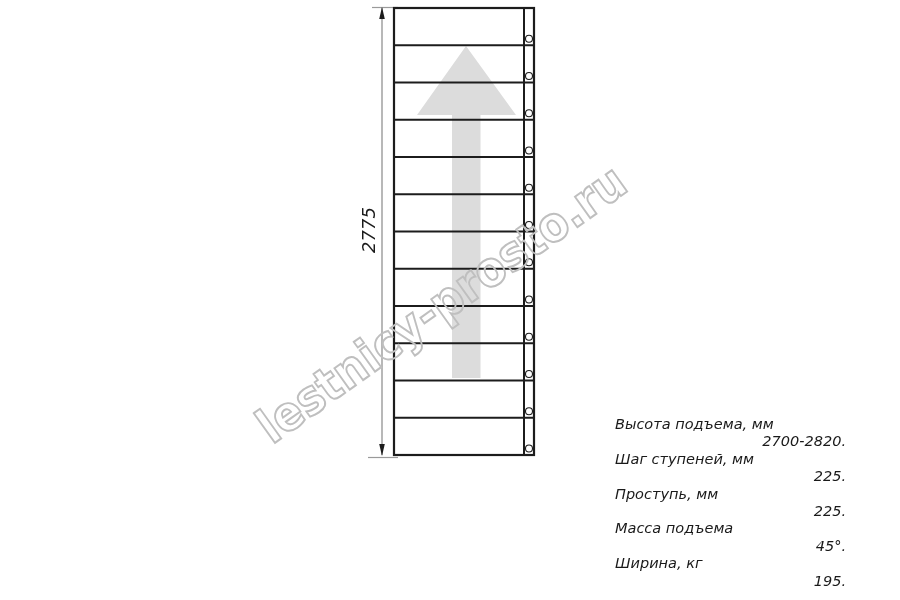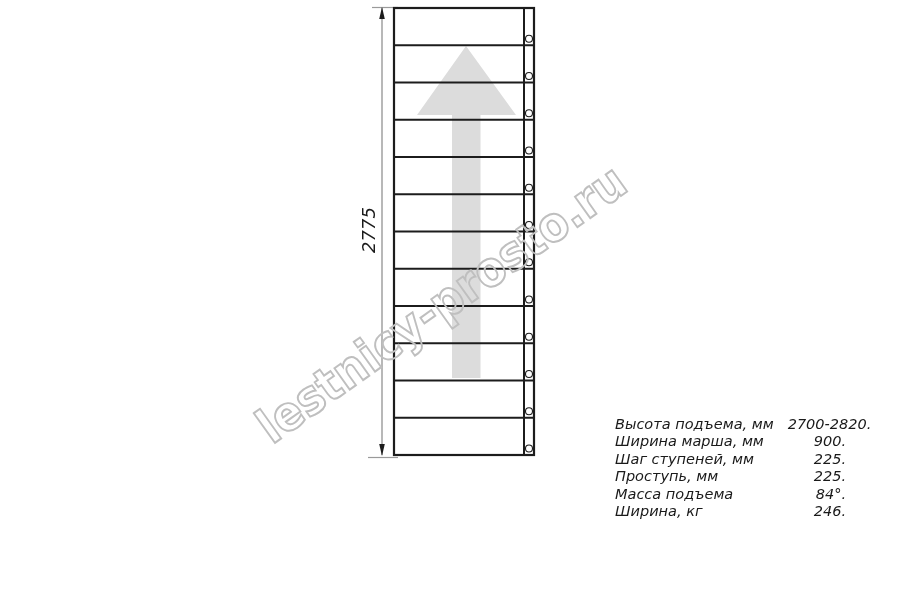--- a/index.html
+++ b/index.html
@@ -7,21 +7,21 @@
     width:900px;height:600px;background:#ffffff;overflow:hidden;position:relative;
     font-family:"DejaVu Sans","Liberation Sans",sans-serif;
     --line:#1c1c1c; --dim:#9a9a9a; --arrow:#dcdcdc; --wm:#bfbfbf; --ink:#1a1a1a;
   }
   .canvas{position:absolute;left:0;top:0;width:900px;height:600px;}
   svg.drawing{position:absolute;left:0;top:0;}
   .specs{
     position:absolute;left:615px;top:416px;width:231px;
     font-style:italic;font-size:14.5px;line-height:17.4px;color:var(--ink);
   }
-  .spec-row{display:flex;justify-content:space-between;white-space:nowrap;}
+  .spec-row{display:flex;justify-content:flex-start;white-space:nowrap;flex-direction:column;}
   .spec-label{text-align:left;}
   .spec-value{text-align:right;margin-left:14px;}
   .dim-label{
     font-style:italic;font-size:18px;fill:var(--ink);
   }
   .wm-text{
     font-weight:bold;font-size:48px;fill:none;stroke:var(--wm);stroke-width:2;
     font-family:"DejaVu Sans","Liberation Sans",sans-serif;
   }
 </style>
@@ -77,34 +77,30 @@
 
     <text class="wm-text" transform="translate(272,445) rotate(-35.5)" textLength="440" lengthAdjust="spacingAndGlyphs">lestnicy-prosto.ru</text>
   </svg>
 
   <div class="specs" id="specs">
       <div class="spec-row">
         <span class="spec-label">Высота подъема, мм</span>
         <span class="spec-value">2700-2820.</span>
       </div>
       <div class="spec-row">
-        <span class="spec-label">Ширина марша, мм</span>
-        <span class="spec-value">900.</span>
-      </div>
-      <div class="spec-row">
         <span class="spec-label">Шаг ступеней, мм</span>
         <span class="spec-value">225.</span>
       </div>
       <div class="spec-row">
         <span class="spec-label">Проступь, мм</span>
         <span class="spec-value">225.</span>
       </div>
       <div class="spec-row">
         <span class="spec-label">Масса подъема</span>
-        <span class="spec-value">84°.</span>
+        <span class="spec-value">45°.</span>
       </div>
       <div class="spec-row">
         <span class="spec-label">Ширина, кг</span>
-        <span class="spec-value">246.</span>
+        <span class="spec-value">195.</span>
       </div>
     </div>
 
 </div>
 
 </body></html>

